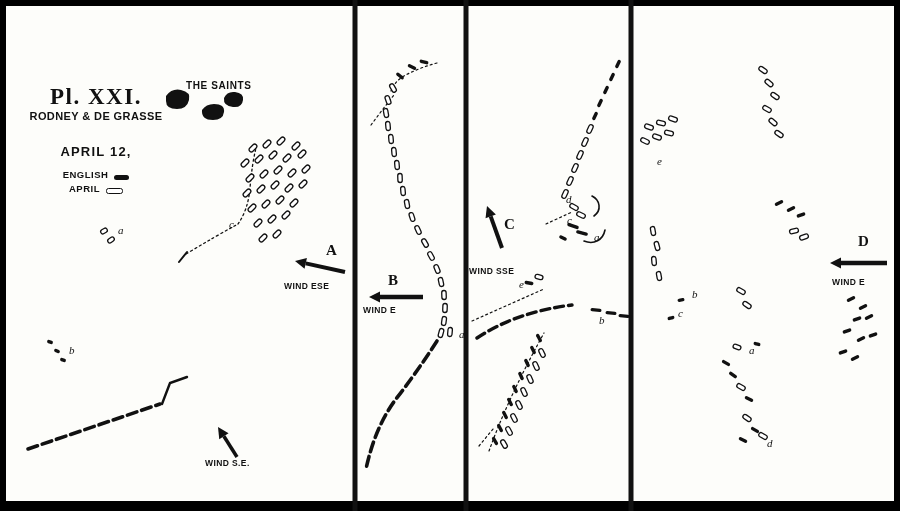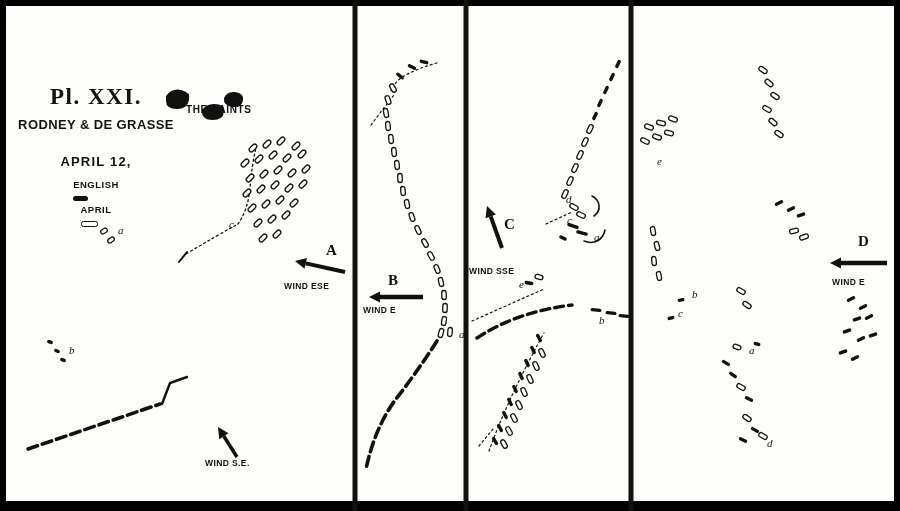--- a/index.html
+++ b/index.html
@@ -4,24 +4,24 @@
 <style>
   html,body{margin:0;padding:0;background:#e9e9e9;}
   .frame{
     position:relative;width:900px;height:511px;background:#fdfdfa;
     box-shadow:inset 0 0 0 6px #000, inset 0 -10px 0 0 #000;
     overflow:hidden;font-family:"Liberation Sans",sans-serif;color:#111;
   }
   #map-svg{position:absolute;left:0;top:0;width:900px;height:511px;}
   .title-block{position:absolute;left:4px;top:84px;width:184px;text-align:center;}
   .plate-no{font-family:"Liberation Serif",serif;font-weight:bold;font-size:23px;letter-spacing:1.5px;}
-  .title-main{font-weight:bold;font-size:13px;letter-spacing:0.4px;margin-top:7px;white-space:nowrap;}
+  .title-main{font-weight:bold;font-size:11px;letter-spacing:0.4px;white-space:nowrap;}
   .title-date{font-weight:bold;font-size:13px;letter-spacing:1.2px;margin-top:22px;}
   .legend{margin-top:10px;display:flex;flex-direction:column;gap:3px;align-items:center;}
-  .legend-row{display:flex;align-items:flex-start;gap:6px;font-size:9.5px;font-weight:bold;letter-spacing:0.5px;flex-direction:column;}
+  .legend-row{display:flex;align-items:flex-end;gap:6px;font-size:9.5px;font-weight:bold;letter-spacing:0.5px;}
   .swatch{display:inline-block;width:15px;height:5px;border-radius:2.5px;}
   .swatch.english{background:#111;}
   .swatch.french{background:#fff;border:1.4px solid #111;height:3.6px;}
   .map-label{position:absolute;font-weight:bold;}
   .saints{font-size:10px;letter-spacing:0.6px;}
   .panel-letter{position:absolute;font-weight:bold;font-size:15px;font-family:"Liberation Serif",serif;}
   .wind-label{position:absolute;font-weight:bold;font-size:8.5px;letter-spacing:0.4px;white-space:nowrap;}
 </style>
 </head>
 <body>
@@ -223,21 +223,21 @@
         <span class="legend-label">ENGLISH</span>
         <span class="swatch english"></span>
       </div>
       <div class="legend-row">
         <span class="legend-label">APRIL</span>
         <span class="swatch french"></span>
       </div>
     </div>
   </div>
 
-  <div class="map-label saints" style="left:186px;top:80px;margin-top:24px;">THE SAINTS</div>
+  <div class="map-label saints" style="left:186px;top:80px;">THE SAINTS</div>
 
   <div class="panel-letter" style="left:326px;top:242px;">A</div>
   <div class="panel-letter" style="left:388px;top:272px;">B</div>
   <div class="panel-letter" style="left:504px;top:216px;">C</div>
   <div class="panel-letter" style="left:858px;top:233px;">D</div>
 
   <div class="wind-label" style="left:284px;top:281px;">WIND ESE</div>
   <div class="wind-label" style="left:363px;top:305px;">WIND E</div>
   <div class="wind-label" style="left:469px;top:266px;">WIND SSE</div>
   <div class="wind-label" style="left:832px;top:277px;">WIND E</div>

